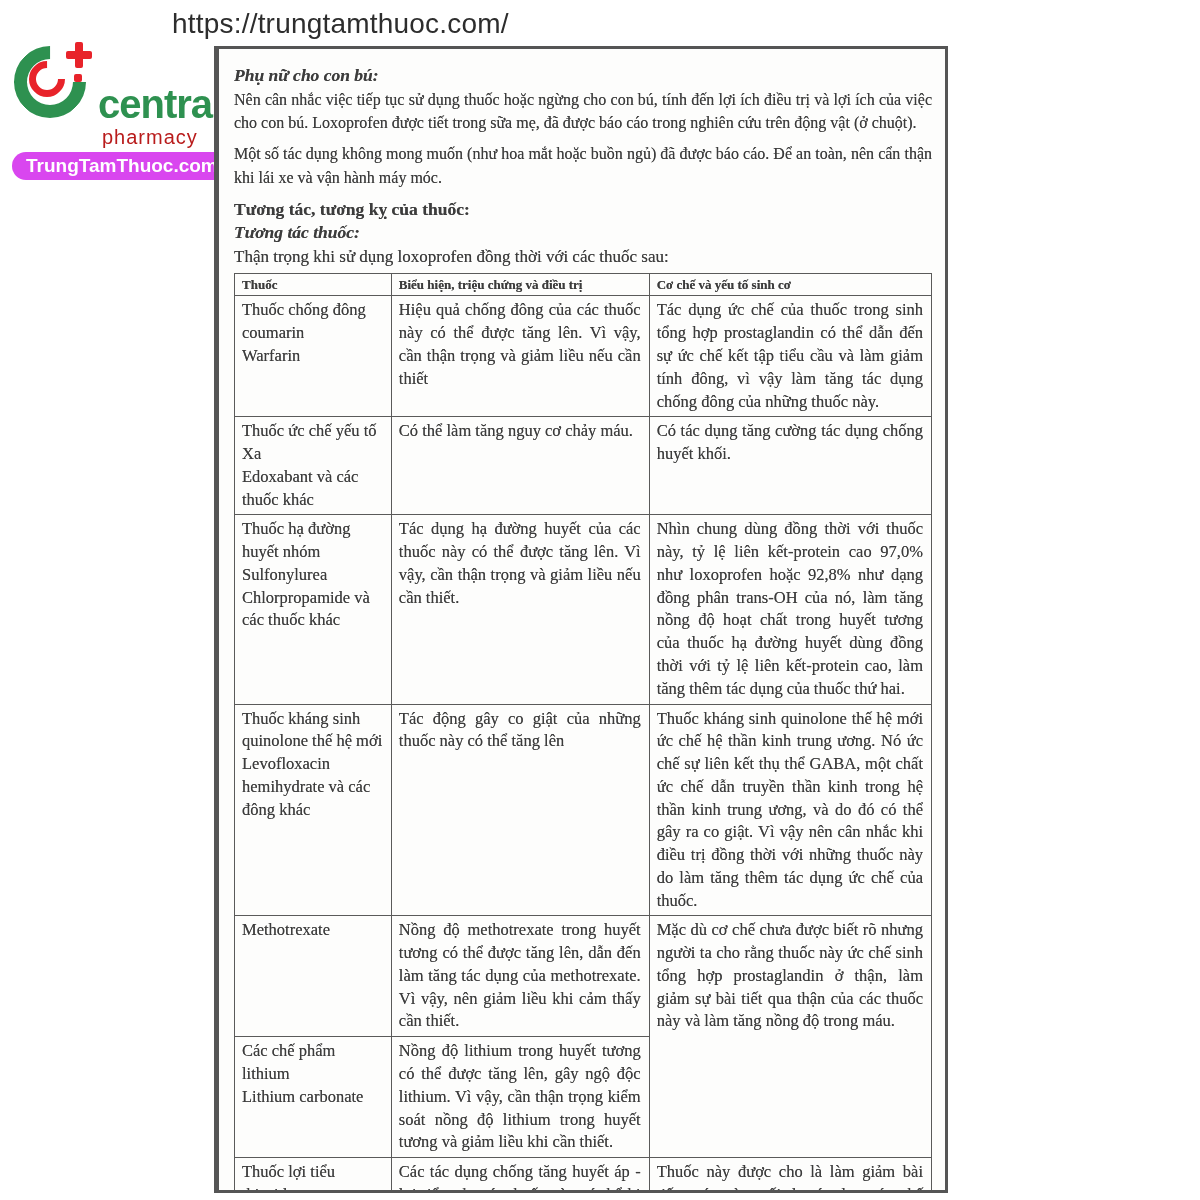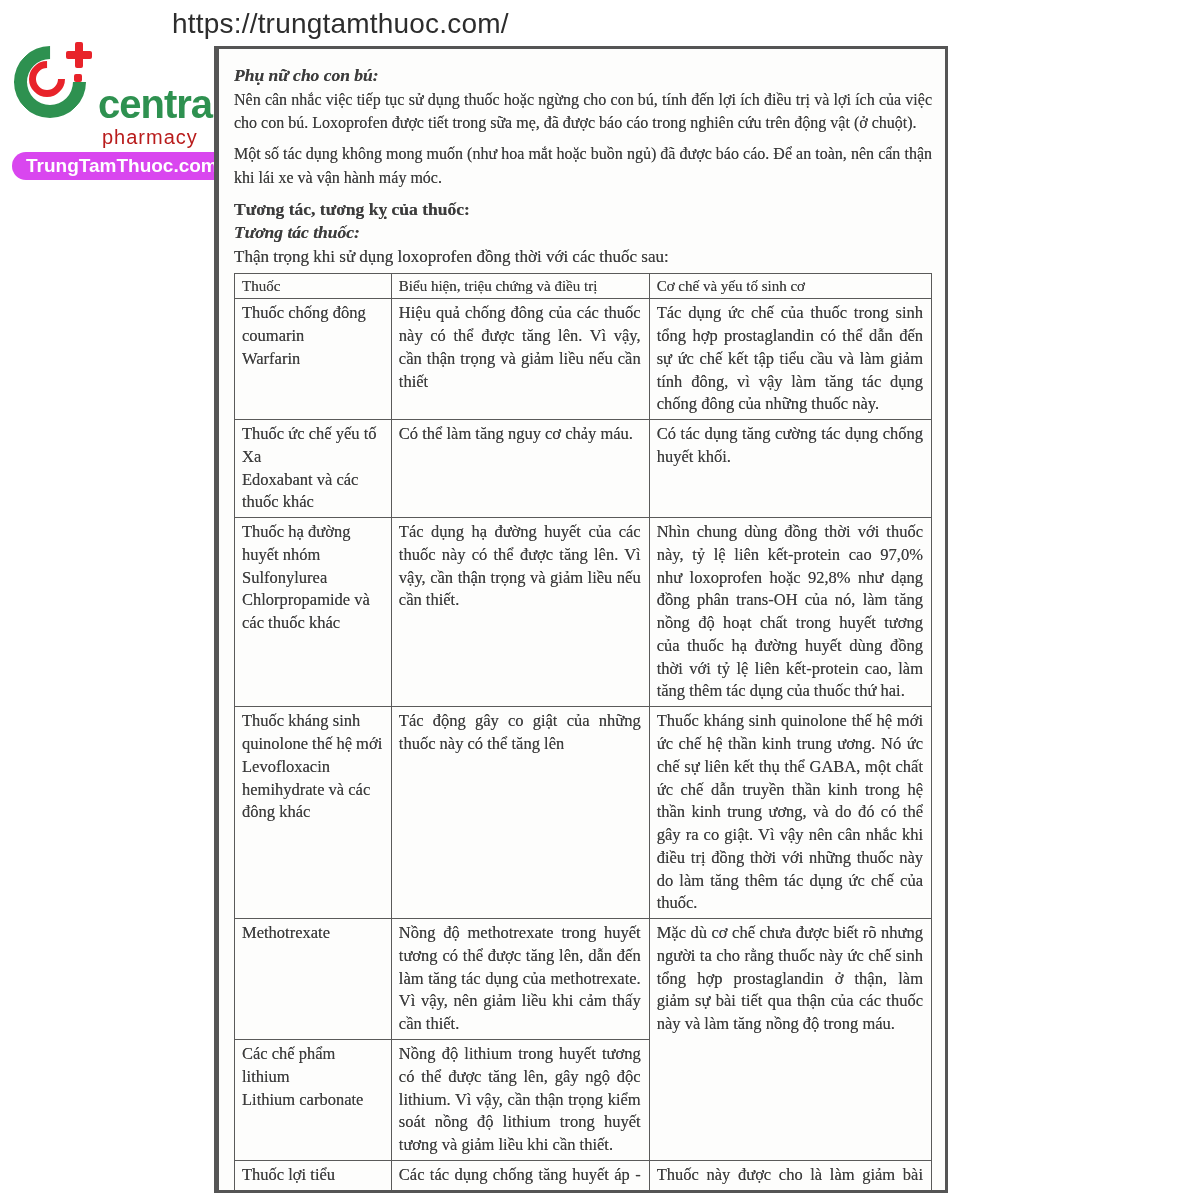--- a/index.html
+++ b/index.html
@@ -61,21 +61,21 @@
   .doc p.plain{font-size:17px;line-height:1.4;margin:0 0 4px 0;}
   
   table.itx{
     width:100%;border-collapse:collapse;table-layout:fixed;
     font-size:16.5px;line-height:1.38;
   }
   table.itx th, table.itx td{
     border:1.6px solid #5a5a5a;vertical-align:top;
     padding:3px 8px 3px 7px;
   }
-  table.itx th{font-weight:normal;text-align:left;font-size:15px;padding-top:2px;padding-bottom:2px;}
+  table.itx th{font-weight:bold;text-align:left;font-size:13px;padding-top:2px;padding-bottom:2px;}
   td.drug{white-space:pre-line;}
   td.just{text-align:justify;}
 </style>
 </head>
 <body>
 
 <div class="url-line">https://trungtamthuoc.com/</div>
 
 <div class="logo">
   <div class="logo-icon">

